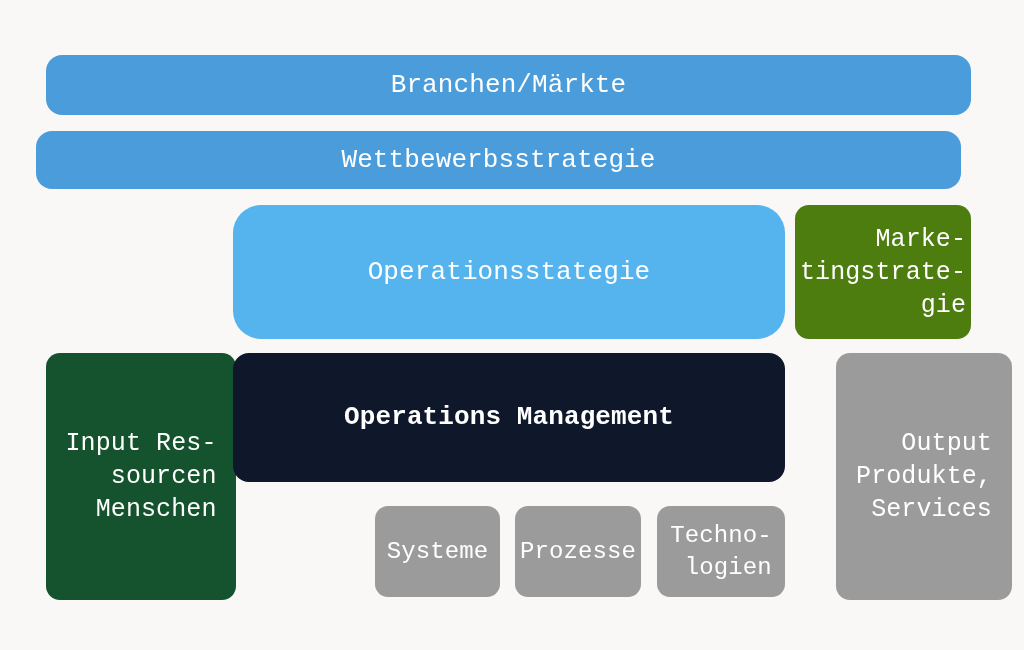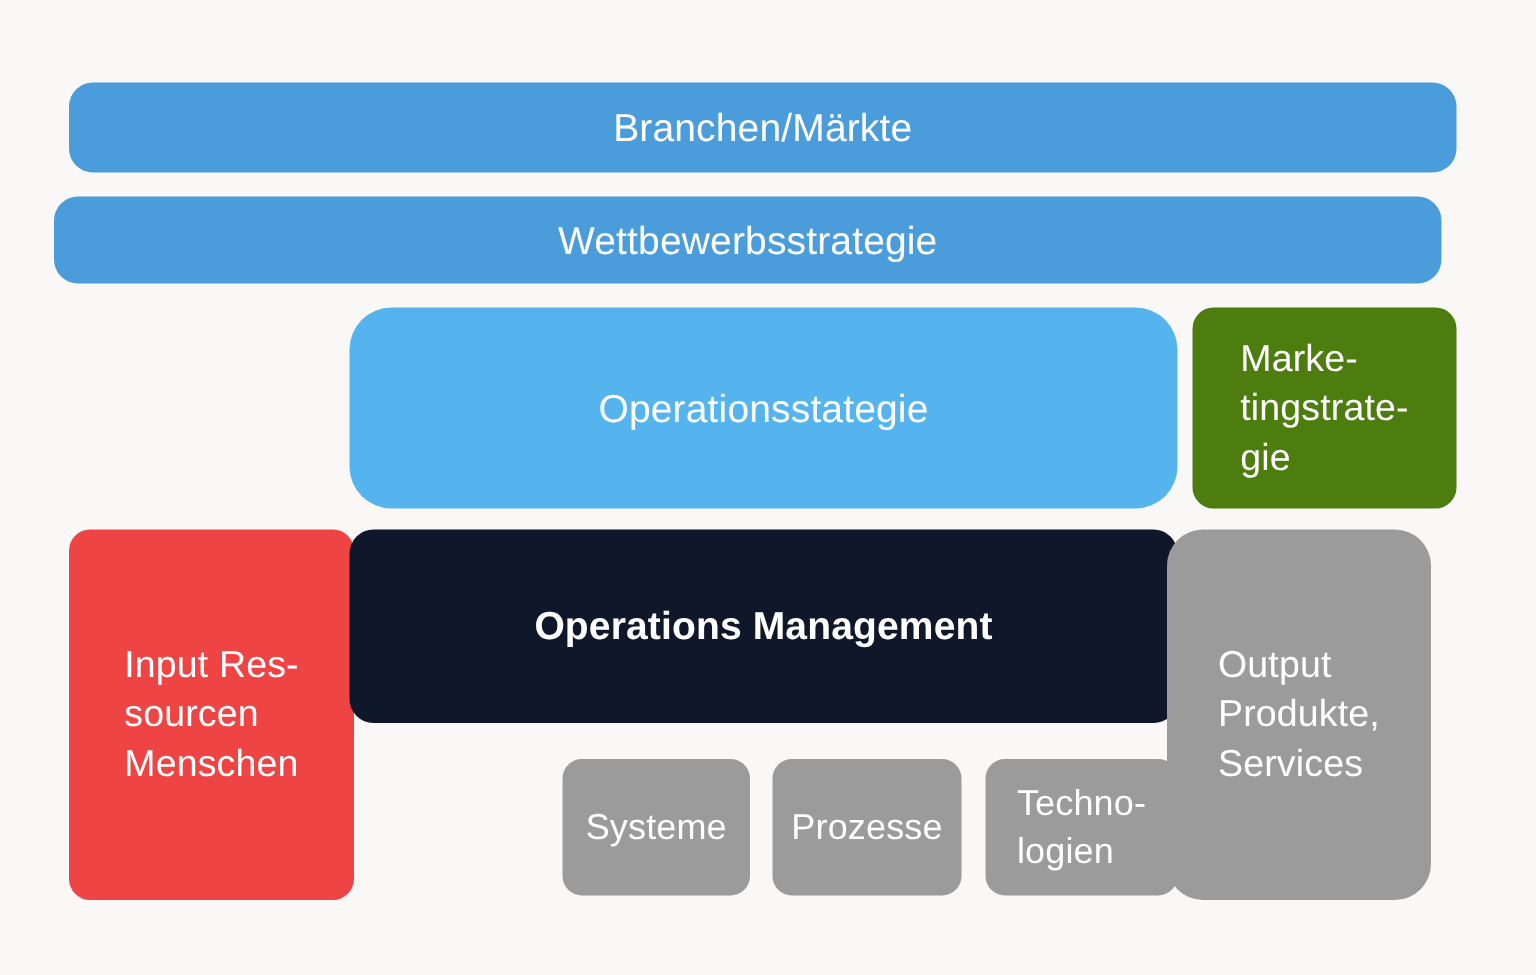--- a/index.html
+++ b/index.html
@@ -17,27 +17,28 @@
     position: relative;
     width: 1024px;
     height: 650px;
   }
   .box {
     position: absolute;
     box-sizing: border-box;
     display: flex;
     align-items: center;
     justify-content: center;
-    text-align: left;
+    text-align: right;
     color: #ffffff;
     border-radius: 14px;
     line-height: 1.32;
     padding: 4px 8px;
     white-space: pre-line;
     letter-spacing: 0.1px;
+    font-family: Liberation Mono, monospace;
   }
   
   .r1 {
     left: 46px;
     top: 55px;
     width: 925px;
     height: 60px;
     background: #4a9cdb;
     font-size: 26px;
     border-radius: 16px;
@@ -77,41 +78,40 @@
     height: 134px;
     background: #4d7c0f;
     font-size: 25px;
   }
   
   .r4-input {
     left: 46px;
     top: 353px;
     width: 190px;
     height: 247px;
-    background: #ef4444;
+    background: #14532d;
     font-size: 25px;
   }
   .r4-om {
     left: 233px;
     top: 353px;
     width: 552px;
     height: 129px;
     background: #0f172a;
     font-size: 26px;
     font-weight: bold;
     border-radius: 16px;
   }
   .r4-output {
-    left: 778px;
+    left: 836px;
     top: 353px;
     width: 176px;
     height: 247px;
     background: #9b9b9b;
     font-size: 25px;
-    border-radius: 24px;
   }
   .sub {
     top: 506px;
     height: 91px;
     background: #9b9b9b;
     font-size: 24px;
     border-radius: 13px;
   }
   .sub-0 { left: 233px;  width: 127px; }
   .sub-1 { left: 375px;  width: 125px; }

